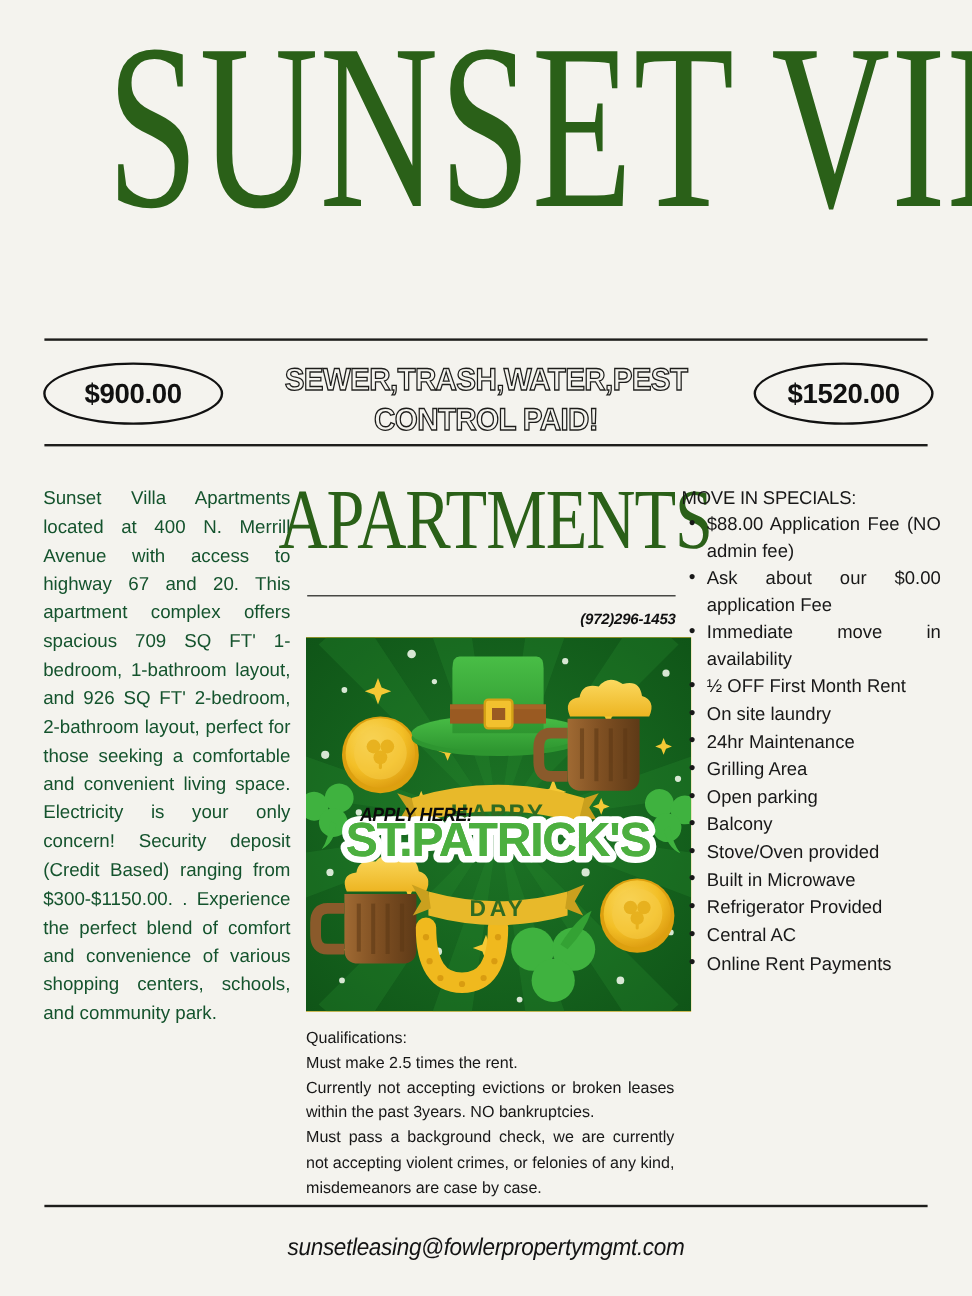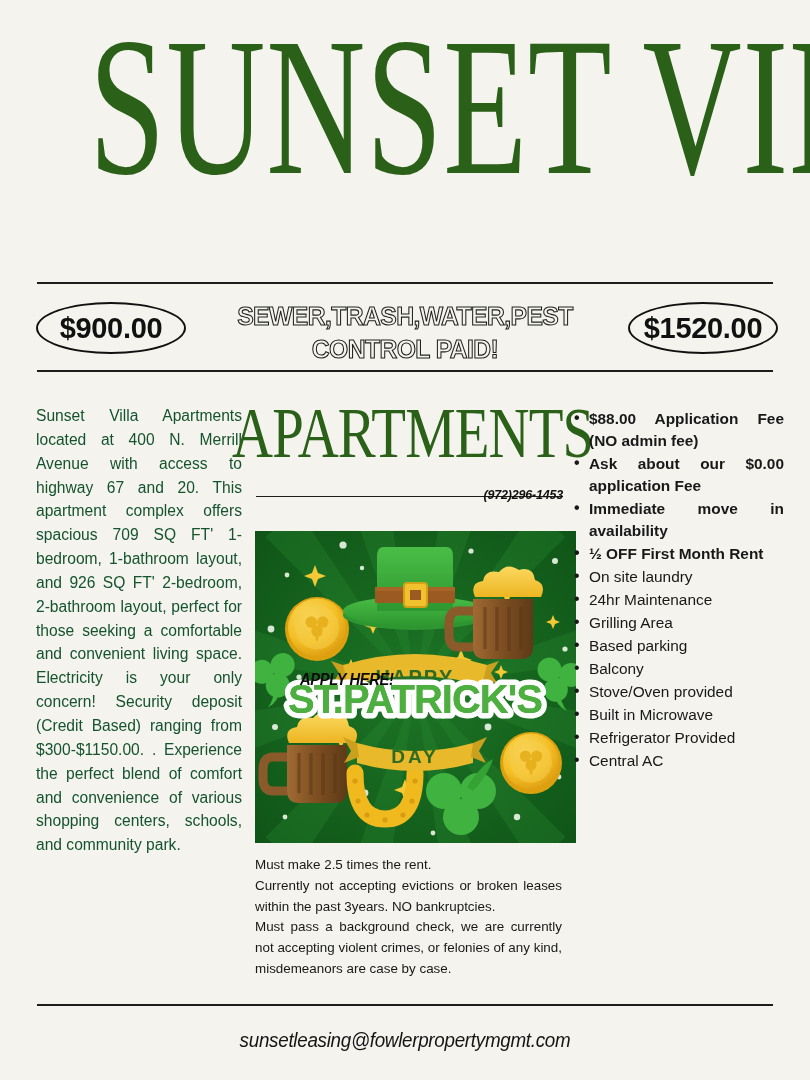--- a/index.html
+++ b/index.html
@@ -53,21 +53,21 @@
   .badge {
     position: absolute;
     border: 2px solid #111111;
     border-radius: 50%;
     background: transparent;
     display: flex;
     align-items: center;
     justify-content: center;
     font-family: "Liberation Sans", sans-serif;
     font-weight: bold;
-    font-size: 29px;
+    font-size: 23px;
     color: #111111;
     letter-spacing: -0.3px;
   }
   .badge-left  { left: 36px;  top: 302px; width: 146px; height: 48px; }
   .badge-right { left: 628px; top: 302px; width: 146px; height: 48px; }
 
   
   .utilities {
     position: absolute;
     left: 200px;
@@ -118,21 +118,21 @@
     position: absolute;
     left: 256px;
     top: 496px;
     width: 307px;
     height: 0;
     border-top: 1.6px solid #1d1d1b;
   }
   .phone {
     position: absolute;
     left: 256px;
-    top: 488px;
+    top: 509px;
     width: 307px;
     text-align: right;
     font-size: 12.5px;
     font-style: italic;
     font-weight: bold;
     letter-spacing: -0.2px;
     color: #111111;
   }
 
   
@@ -206,21 +206,20 @@
     content: "\2022";
     position: absolute;
     left: -15px;
     top: -1px;
     font-size: 16px;
     color: #181818;
   }
   .right-col li.wrap {
     text-align: justify;
     text-justify: inter-word;
-    font-weight: bold;
   }
 
   
   .footer-email {
     position: absolute;
     left: 0;
     top: 1029px;
     width: 810px;
     text-align: center;
     font-size: 20px;
@@ -444,39 +443,42 @@
       <g transform="translate(160,182)">
         <text x="0" y="0" text-anchor="middle" font-family="Liberation Sans, sans-serif" font-size="40" font-weight="bold" letter-spacing="-1" fill="#4caf3f" stroke="#ffffff" stroke-width="11" stroke-linejoin="round" paint-order="stroke">ST.PATRICK'S</text>
         <text x="0" y="0" text-anchor="middle" font-family="Liberation Sans, sans-serif" font-size="40" font-weight="bold" letter-spacing="-1" fill="#4caf3f">ST.PATRICK'S</text>
       </g>
     </svg>
   </div>
 
   <div class="apply-here">APPLY HERE!</div>
 
   <div class="quals">
+    <span class="q-line">Qualifications:</span>
     <span class="q-line">Must make 2.5 times the rent.</span>
     <span class="q-just">Currently not accepting evictions or broken leases within the past 3years. NO bankruptcies.</span>
     <span class="q-just">Must pass a background check, we are currently not accepting violent crimes, or felonies of any kind, misdemeanors are case by case.</span>
   </div>
 
   <div class="right-col">
+    <span class="specials-head">MOVE IN SPECIALS:</span>
     <ul>
       <li class="wrap">$88.00 Application Fee (NO admin fee)</li>
       <li class="wrap">Ask about our $0.00 application Fee</li>
       <li class="wrap">Immediate move in availability</li>
       <li class="wrap">½ OFF First Month Rent</li>
       <li>On site laundry</li>
       <li>24hr Maintenance</li>
       <li>Grilling Area</li>
-      <li>Based parking</li>
+      <li>Open parking</li>
       <li>Balcony</li>
       <li>Stove/Oven provided</li>
       <li>Built in Microwave</li>
       <li>Refrigerator Provided</li>
       <li>Central AC</li>
+      <li>Online Rent Payments</li>
     </ul>
   </div>
 
   <div class="rule rule-bottom"></div>
   <div class="footer-email">sunsetleasing@fowlerpropertymgmt.com</div>
 
 </div>
 
 </body></html>

